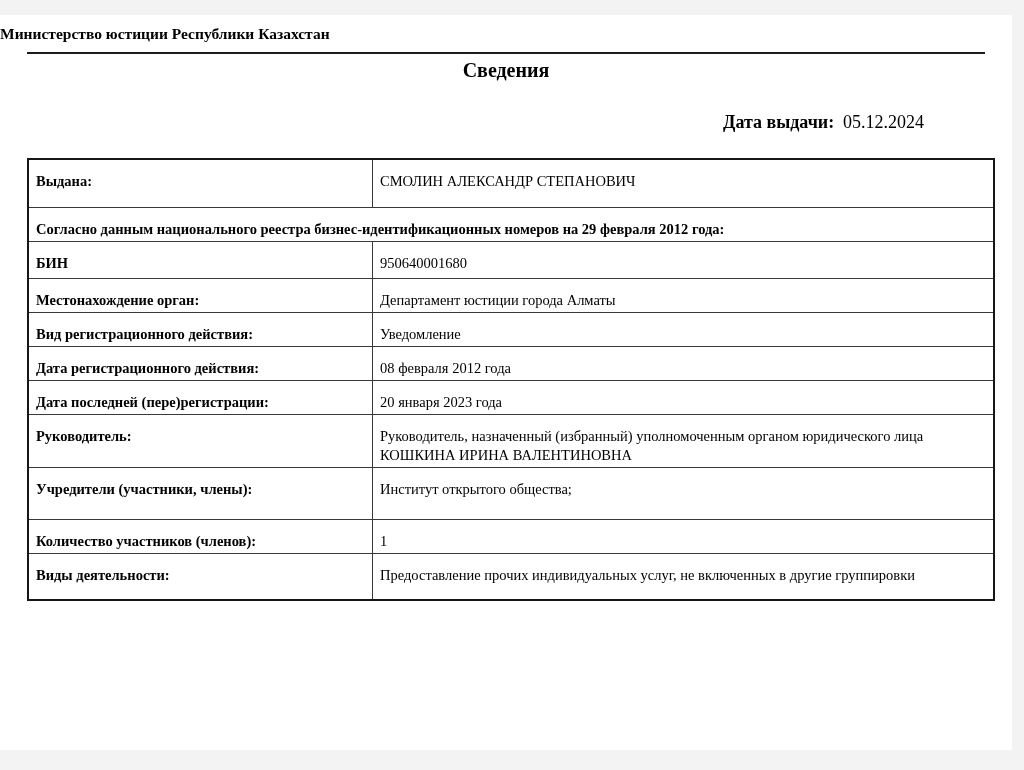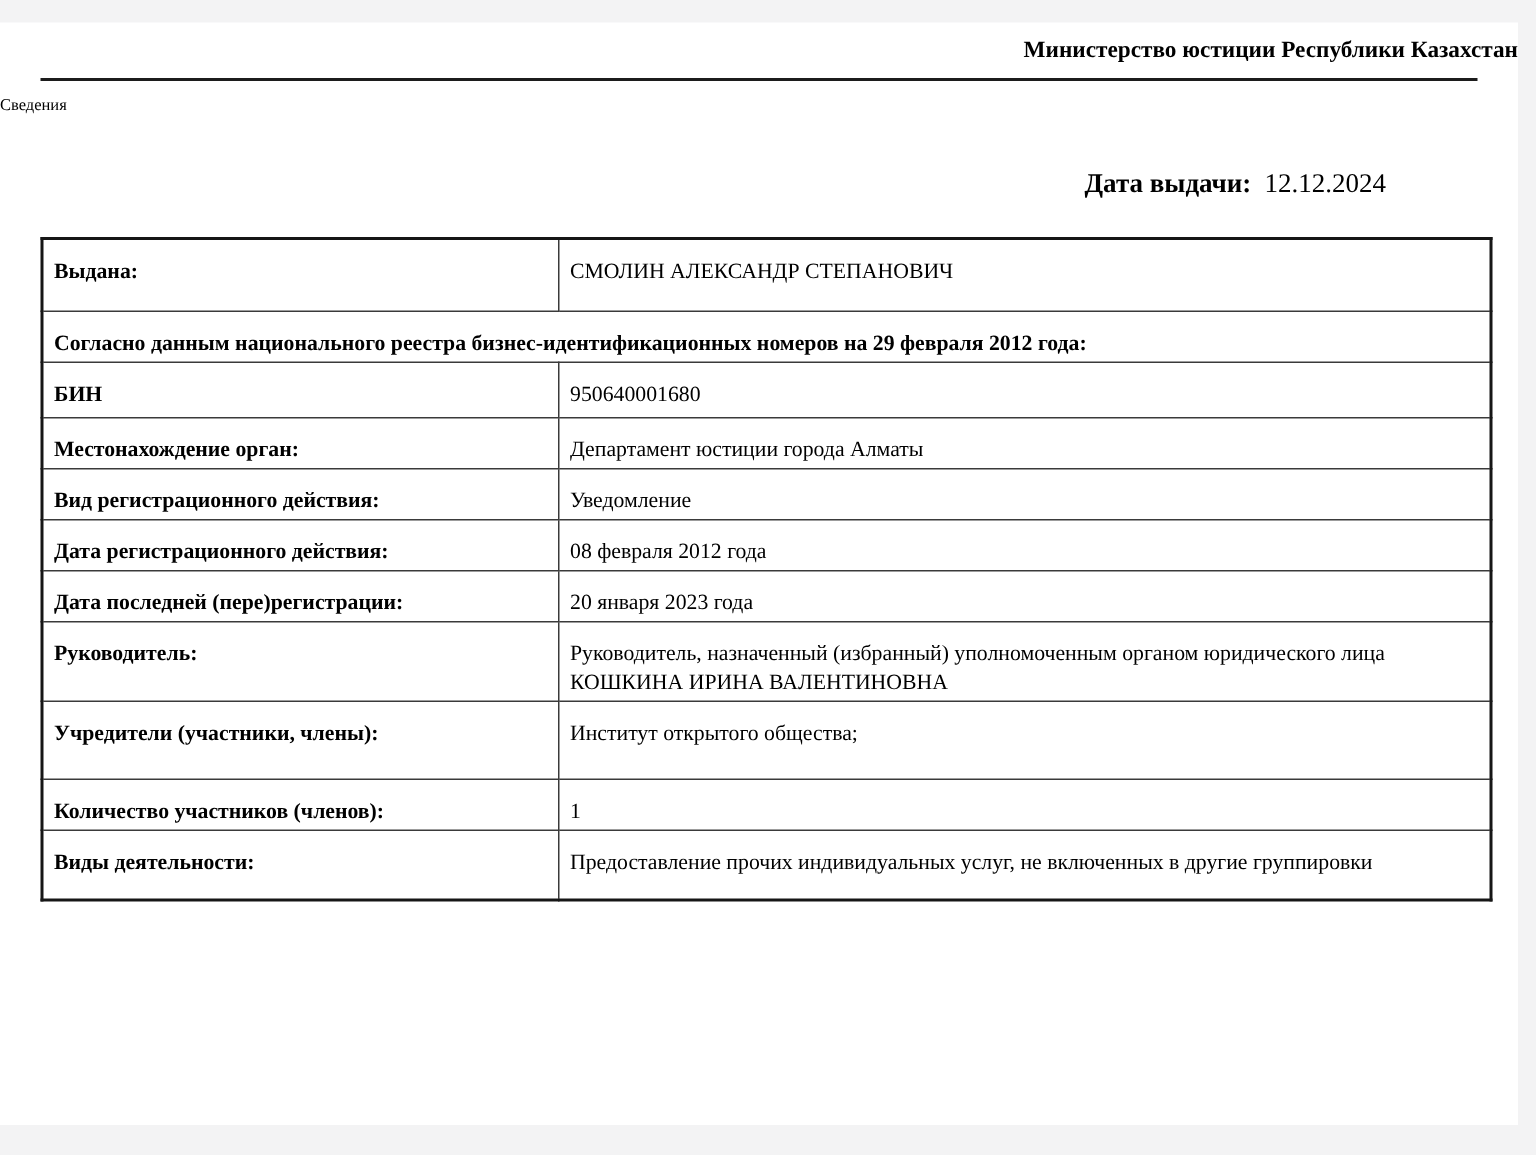--- a/index.html
+++ b/index.html
@@ -15,35 +15,36 @@
   .sheet {
     position: absolute;
     top: 15px;
     left: 0;
     width: 1012px;
     height: 735px;
     background: #ffffff;
   }
   .ministry-title {
     padding-top: 9px;
-    text-align: right;
+    text-align: left;
     font-weight: bold;
     font-size: 15.5px;
     line-height: 20px;
   }
   .rule {
     margin: 8px 27px 0 27px;
     border: none;
     border-top: 2px solid #1c1c1c;
     height: 0;
   }
   .doc-title {
     margin-top: 5px;
-    font-weight: normal;
-    font-size: 11px;
+    text-align: center;
+    font-weight: bold;
+    font-size: 20px;
     line-height: 22px;
   }
   .issue-date-row {
     position: relative;
     height: 18px;
     margin-top: 31px;
     font-size: 18px;
   }
   .issue-date-label {
     position: absolute;
@@ -84,21 +85,21 @@
   <div class="ministry-title">Министерство юстиции Республики Казахстан</div>
 
   <hr class="rule">
 
   <div class="doc-title">
     <div>Сведения</div>
   </div>
 
   <div class="issue-date-row">
     <span class="issue-date-label">Дата выдачи:</span>
-    <span class="issue-date-value">12.12.2024</span>
+    <span class="issue-date-value">05.12.2024</span>
   </div>
 
   <table class="info">
     <tbody>
         <tr style="height:48px">
       <td class="label">Выдана:</td>
       <td class="value">СМОЛИН АЛЕКСАНДР СТЕПАНОВИЧ</td>
     </tr>
     <tr style="height:24px">
       <td class="note-cell" colspan="2">Согласно данным национального реестра бизнес-идентификационных номеров на 29 февраля 2012 года:</td>

